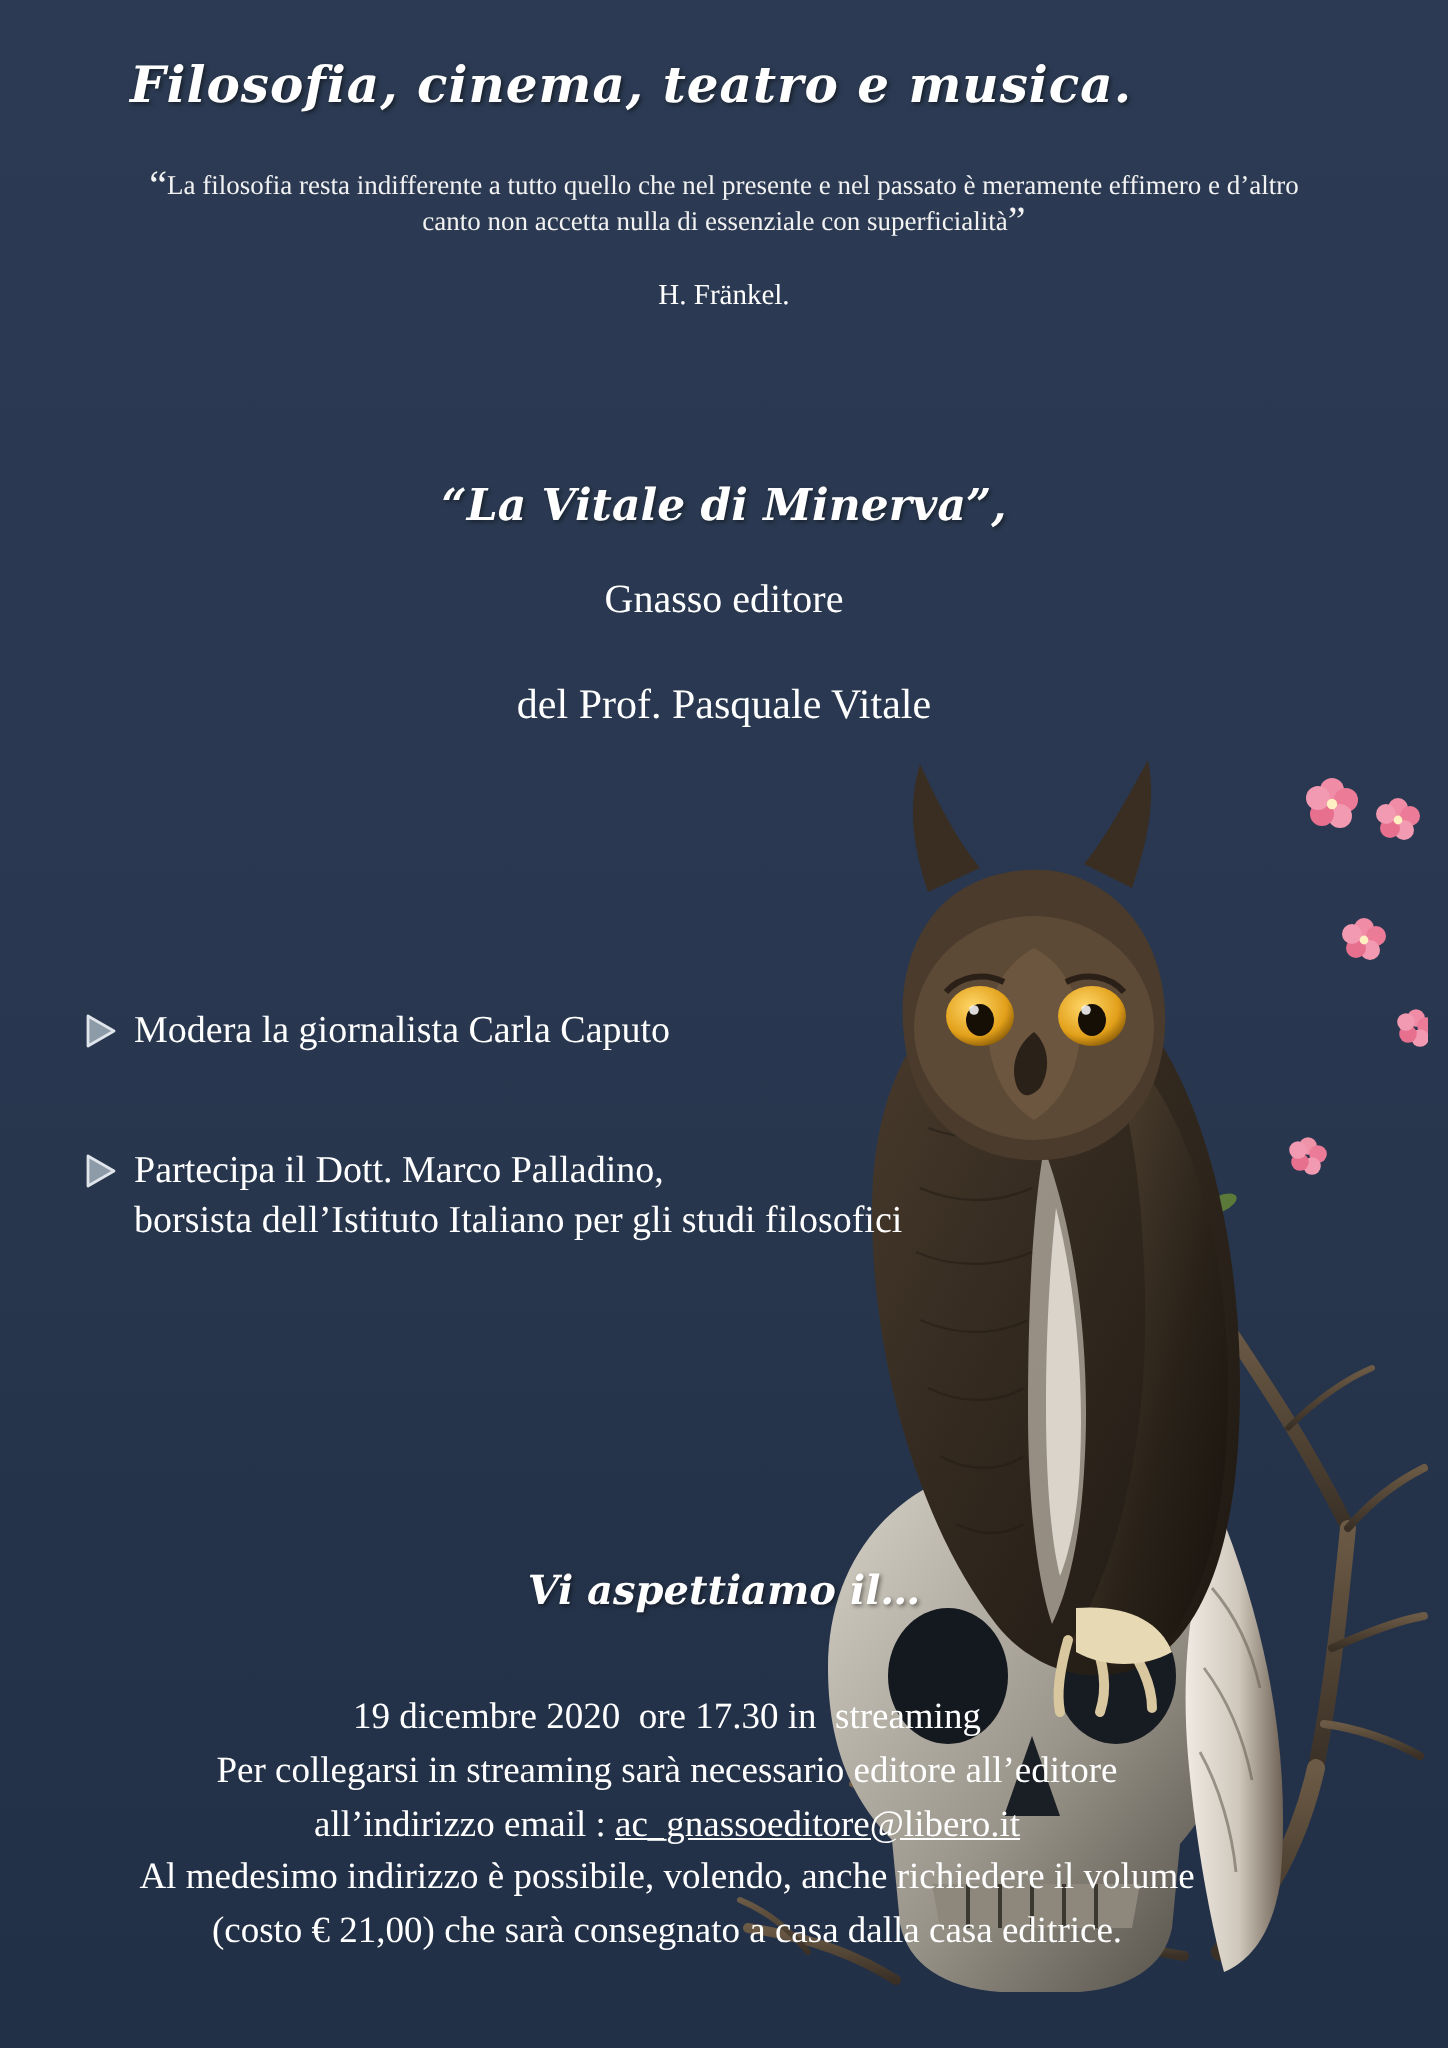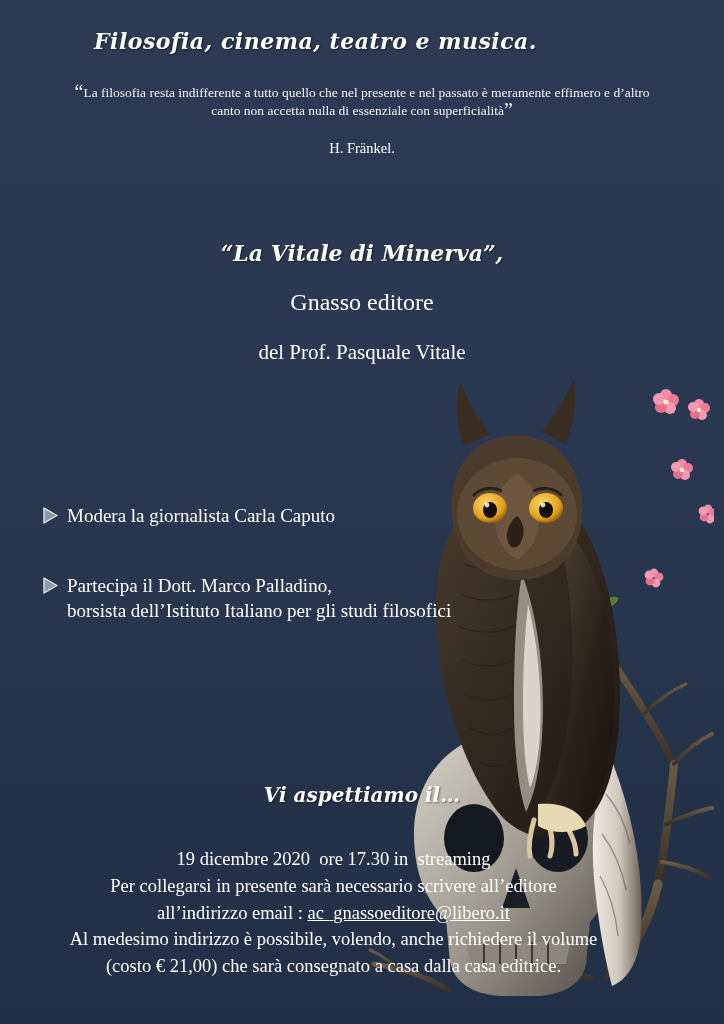--- a/index.html
+++ b/index.html
@@ -33,21 +33,21 @@
   
   .title {
     position: absolute;
     top: 28px;
     left: 0;
     width: 631px;
     text-align: center;
     font-family: "DejaVu Serif", serif;
     font-style: italic;
     font-weight: bold;
-    font-size: 22px;
+    font-size: 25px;
     letter-spacing: 0.5px;
     color: #ffffff;
     text-shadow: 1px 1px 2px rgba(0,0,0,0.5);
   }
   .quote {
     position: absolute;
     top: 84px;
     left: 62px;
     width: 600px;
     text-align: center;
@@ -96,21 +96,21 @@
     font-size: 22px;
     color: #ffffff;
     text-shadow: 1px 1px 2px rgba(0,0,0,0.45);
   }
   .publisher {
     position: absolute;
     top: 289px;
     left: 0;
     width: 724px;
     text-align: center;
-    font-size: 24px;
+    font-size: 20px;
     color: #ffffff;
   }
   .author {
     position: absolute;
     top: 340px;
     left: 0;
     width: 724px;
     text-align: center;
     font-size: 21px;
     color: #ffffff;
@@ -380,19 +380,19 @@
       </svg>
     </span>
     <span class="bullet-text">Partecipa il Dott. Marco Palladino,
 borsista dell’Istituto Italiano per gli studi filosofici</span>
   </div>
 
   <div class="closing">Vi aspettiamo il…</div>
 
   <div class="details">
     <div>19 dicembre 2020  ore 17.30 in  streaming</div>
-    <div>Per collegarsi in presente sarà necessario scrivere all’editore</div>
+    <div>Per collegarsi in streaming sarà necessario editore all’editore</div>
     <div><span>all’indirizzo email : </span><a class="email" href="#">ac_gnassoeditore@libero.it</a></div>
     <div>Al medesimo indirizzo è possibile, volendo, anche richiedere il volume</div>
     <div>(costo € 21,00) che sarà consegnato a casa dalla casa editrice.</div>
   </div>
 
 </div>
 
 </body></html>

